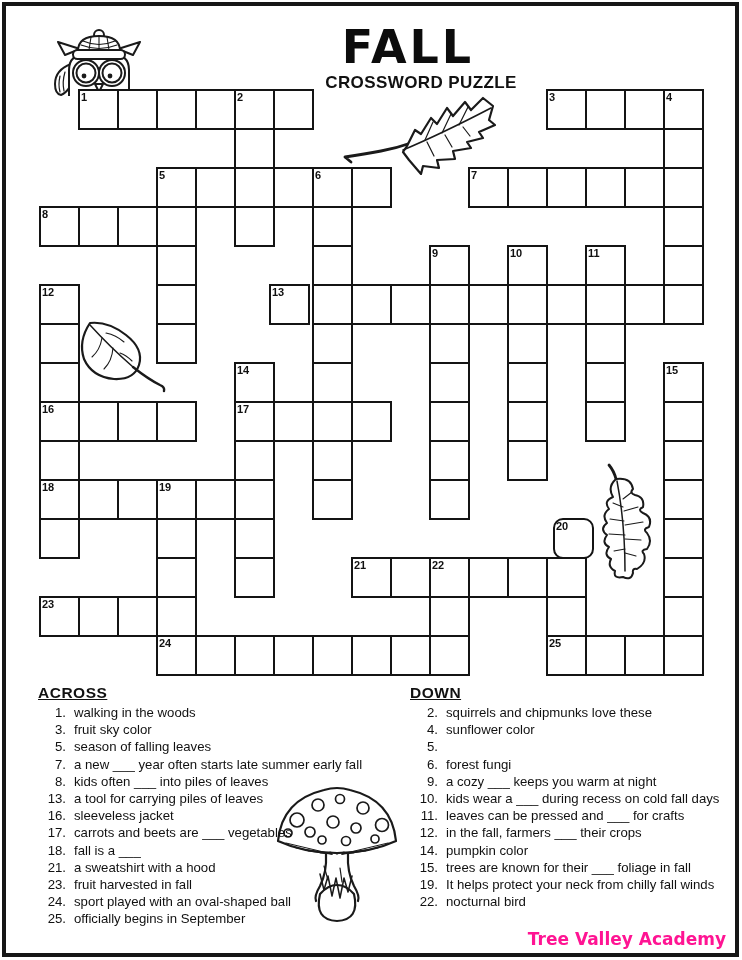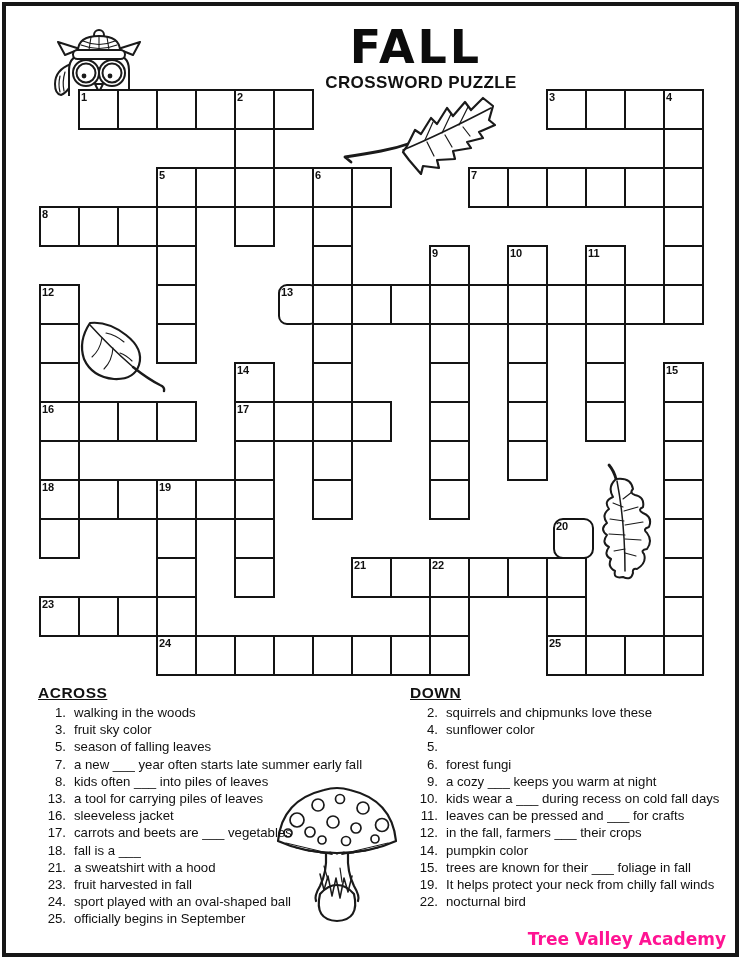--- a/index.html
+++ b/index.html
@@ -1,20 +1,20 @@
 <!DOCTYPE html>
 <html><head>
 <meta charset="utf-8">
 <style>
   html,body{margin:0;padding:0;background:#fff;}
   #page{position:relative;width:742px;height:960px;background:#fff;overflow:hidden;
         font-family:"Liberation Sans",sans-serif;}
   #frame{position:absolute;left:2px;top:2px;right:3px;bottom:3px;border:4px solid #161616;pointer-events:none;z-index:5;}
   .illus{position:absolute;z-index:1;}
-  #title{position:absolute;left:316px;top:22px;width:200px;text-align:center;
+  #title{position:absolute;left:308px;top:22px;width:200px;text-align:center;
          font-family:"DejaVu Sans",sans-serif;font-weight:800;font-size:46px;line-height:1.1;
          letter-spacing:3px;color:#0c0c0c;z-index:3;}
   #subtitle{position:absolute;left:311px;top:73px;width:220px;text-align:center;
             font-weight:bold;font-size:17px;letter-spacing:0.4px;color:#111;z-index:3;}
   #grid{position:absolute;left:0;top:0;width:742px;height:960px;z-index:2;}
   .cell{position:absolute;width:39px;height:39px;background:#fff;
         outline:2.6px solid #141414;outline-offset:-1.3px;box-sizing:border-box;z-index:2;}
   .cellnum{position:absolute;left:2px;top:1px;font-size:11px;font-weight:bold;color:#111;
            font-family:"Liberation Sans",sans-serif;}
   .clue-col{position:absolute;z-index:2;color:#111;}
@@ -204,21 +204,21 @@
         <span class="cellnum">10</span>
       </div>
       <div class="cell" style="left: 586px; top: 246px;">
         <span class="cellnum">11</span>
       </div>
       <div class="cell" style="left: 664px; top: 246px;"></div>
       <div class="cell" style="left: 40px; top: 285px;">
         <span class="cellnum">12</span>
       </div>
       <div class="cell" style="left: 157px; top: 285px;"></div>
-      <div class="cell" style="left: 279px; top: 285px; border-radius: 8px;">
+      <div class="cell" style="left: 270px; top: 285px;">
         <span class="cellnum">13</span>
       </div>
       <div class="cell" style="left: 313px; top: 285px;"></div>
       <div class="cell" style="left: 352px; top: 285px;"></div>
       <div class="cell" style="left: 391px; top: 285px;"></div>
       <div class="cell" style="left: 430px; top: 285px;"></div>
       <div class="cell" style="left: 469px; top: 285px;"></div>
       <div class="cell" style="left: 508px; top: 285px;"></div>
       <div class="cell" style="left: 547px; top: 285px;"></div>
       <div class="cell" style="left: 586px; top: 285px;"></div>

